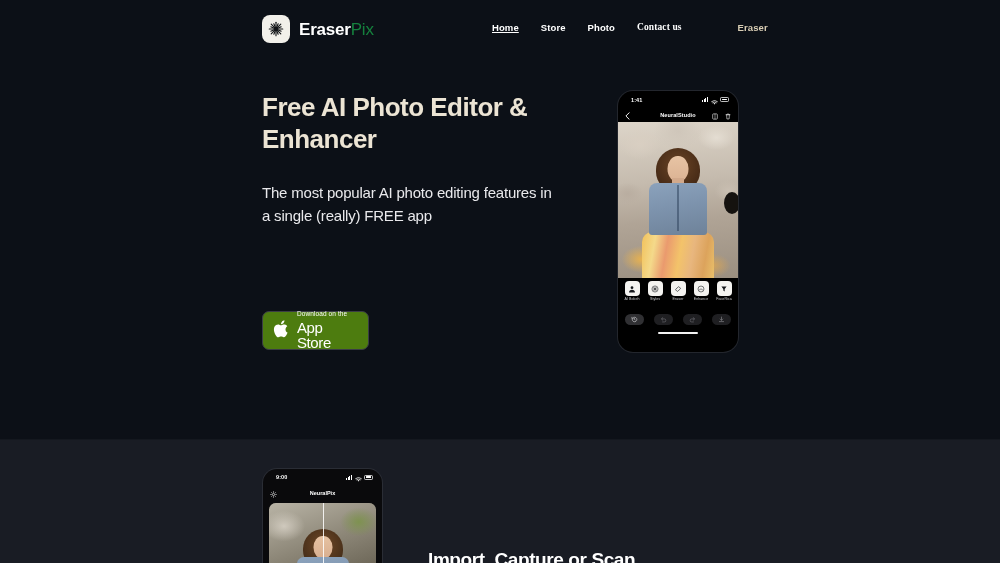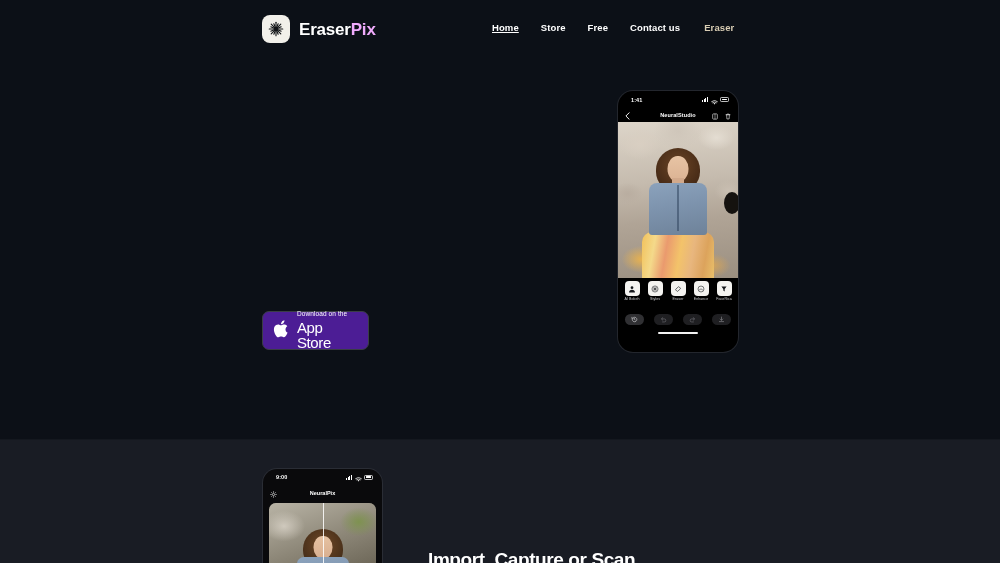--- a/index.html
+++ b/index.html
@@ -33,54 +33,54 @@
   }
   .logo-mark{
     width:28px; height:28px; border-radius:8px; background:#f2f0ea;
     display:flex; align-items:center; justify-content:center; flex:0 0 auto;
   }
   .logo-mark svg{ display:block; }
   .brand-name{
     font-size:17px; font-weight:700; letter-spacing:-0.2px;
     color:#ffffff; white-space:nowrap; line-height:1;
   }
-  .brand-name .light{ font-weight:700; color:#f0abfc; }
+  .brand-name .light{ font-weight:400; color:#15803d; }
 
   .nav-links{
     position:absolute; left:492px; top:23px;
     display:flex; align-items:center; gap:0;
   }
   .nav-link{
     font-size:9.5px; font-weight:700; color:#ffffff;
     text-decoration:none; letter-spacing:0.1px; white-space:nowrap;
     line-height:1;
   }
   .nav-gap-1{ margin-right:22px;text-decoration:underline; }
   .nav-gap-2{ margin-right:22px; }
   .nav-gap-3{ margin-right:22px; }
-  .nav-gap-4{ margin-right:24px; }
+  .nav-gap-4{ margin-right:56px;font-family:Liberation Serif, serif; }
   .nav-link.accent{ color:#d9cdb4; font-weight:600; }
 
   
   .hero-copy{ position:absolute; left:262px; top:92px; width:300px; }
   .hero-title{
     font-size:26px; line-height:1.22; font-weight:700;
     color:#ece4d4; letter-spacing:-0.5px;
   }
   .hero-sub{
     margin-top:27px;
     font-size:15px; line-height:1.52; font-weight:400;
     color:#e9e9ec; letter-spacing:-0.2px;
   }
 
   
   .appstore-btn{
     position:absolute; left:262px; top:311px;
     width:107px; height:39px; border-radius:7px;
-    background:#4c1d95; border:1px solid #3a3d45;
+    background:#4d7c0f; border:1px solid #3a3d45;
     display:flex; align-items:center; gap:7px;
     padding:0 10px; cursor:pointer;
   }
   .appstore-btn .apple{ flex:0 0 auto; }
   .appstore-lines{ display:flex; flex-direction:column; line-height:1; }
   .as-small{ font-size:6.5px; color:#ffffff; letter-spacing:0.1px; margin-bottom:2px; }
   .as-big{ font-size:15px; font-weight:500; color:#ffffff; letter-spacing:-0.4px; }
 
   
   .phone1{
@@ -285,27 +285,29 @@
           </svg>
         </div>
         <div class="brand-name">
           <span>Eraser</span><span class="light">Pix</span>
         </div>
       </div>
 
       <div class="nav-links">
         <a class="nav-link nav-gap-1" href="#">Home</a>
         <a class="nav-link nav-gap-2" href="#">Store</a>
-        <a class="nav-link nav-gap-3" href="#">Free</a>
+        <a class="nav-link nav-gap-3" href="#">Photo</a>
         <a class="nav-link nav-gap-4" href="#">Contact us</a>
         <a class="nav-link accent" href="#">Eraser</a>
       </div>
     </div>
 
     <div class="hero-copy">
+      <h1 class="hero-title">Free AI Photo Editor &amp; Enhancer</h1>
+      <p class="hero-sub">The most popular AI photo editing features in a single (really) FREE app</p>
     </div>
 
     <div class="appstore-btn">
       <span class="apple">
         <svg width="17" height="20" viewBox="0 0 24 28" aria-hidden="true">
           <path fill="#ffffff" d="M17.6 14.7c0-3.1 2.5-4.6 2.6-4.7-1.4-2.1-3.6-2.4-4.4-2.4-1.9-.2-3.7 1.1-4.6 1.1-.9 0-2.4-1.1-4-1.1-2 0-3.9 1.2-4.9 3-2.1 3.7-.5 9.1 1.5 12.1 1 1.5 2.2 3.1 3.8 3 1.5-.1 2.1-1 3.9-1s2.3 1 3.9.9c1.6 0 2.6-1.5 3.6-3 1.1-1.7 1.6-3.4 1.6-3.5-.1 0-3-1.2-3-4.4z"></path>
           <path fill="#ffffff" d="M14.9 5.6c.8-1 1.4-2.4 1.2-3.8-1.2.1-2.7.8-3.5 1.8-.8.9-1.4 2.3-1.2 3.7 1.3.1 2.7-.7 3.5-1.7z"></path>
         </svg>
       </span>
       <span class="appstore-lines">

